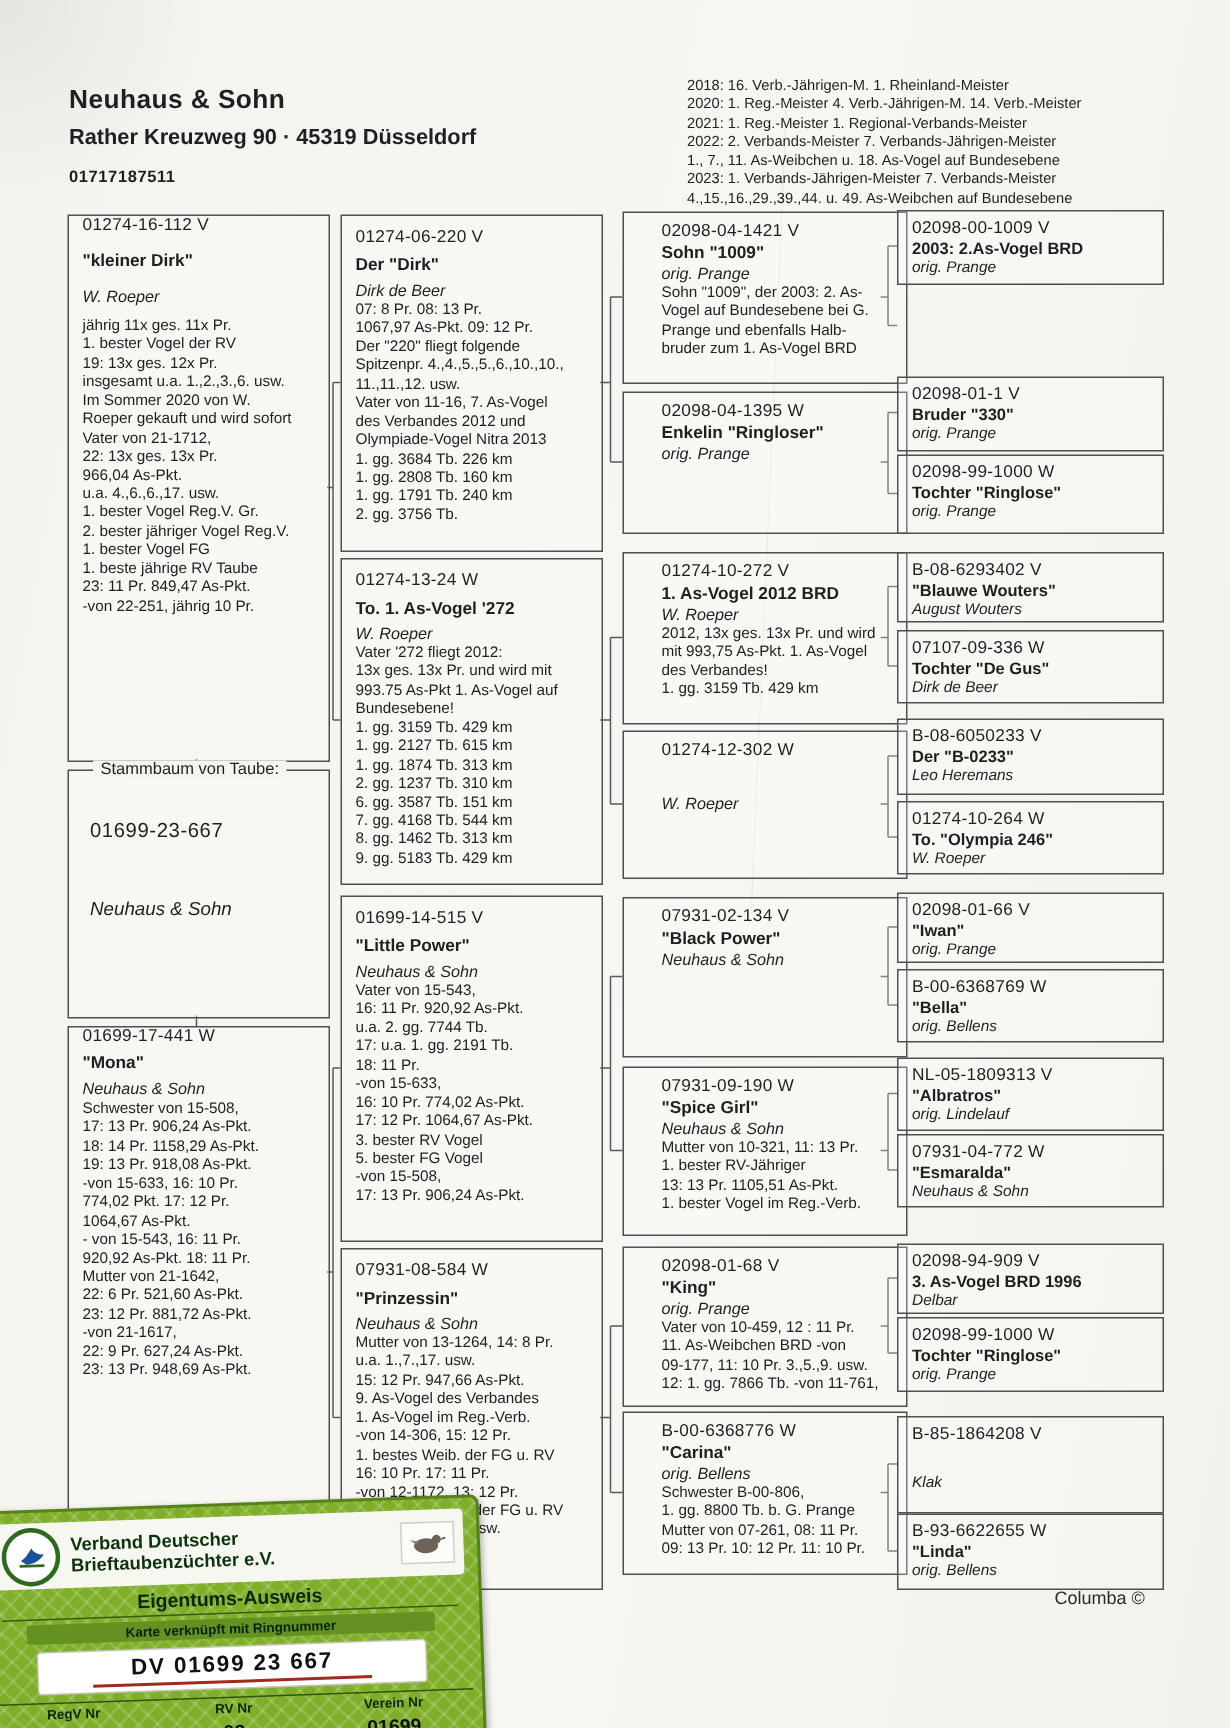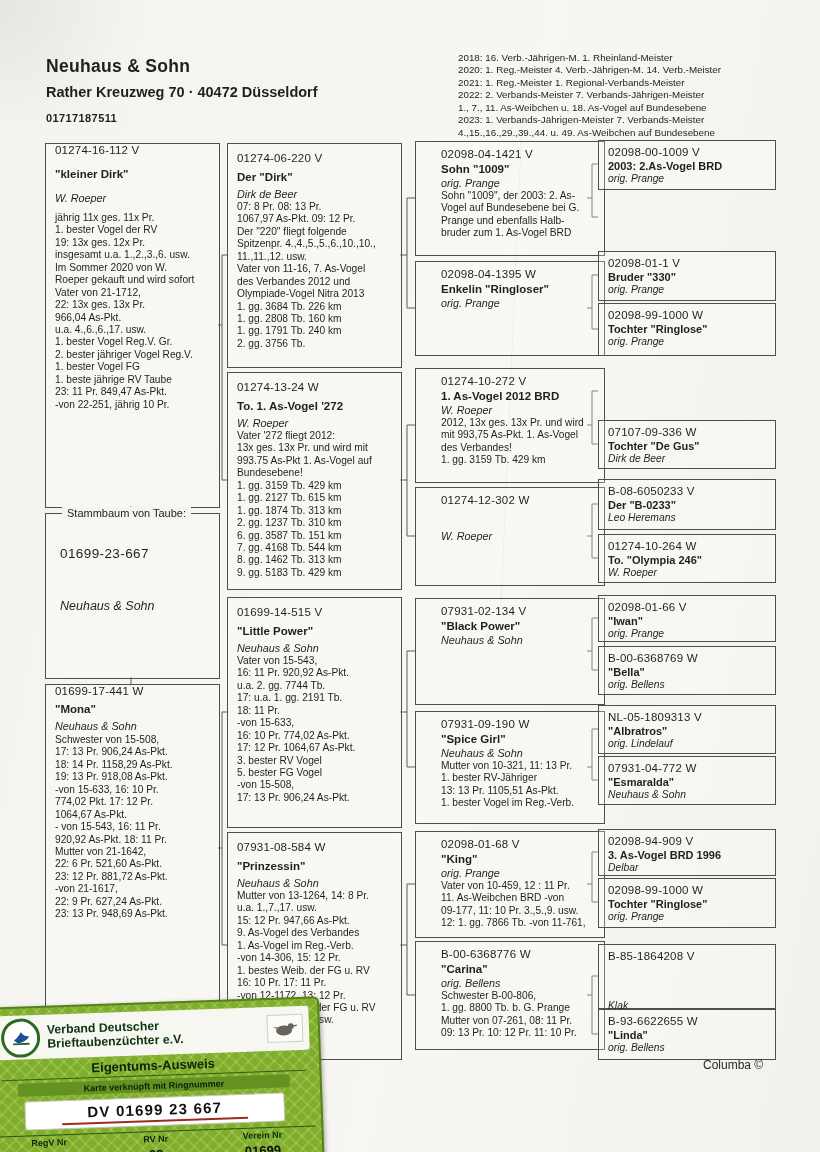--- a/index.html
+++ b/index.html
@@ -72,21 +72,21 @@
   .card-col-h{font-size:9px;font-weight:bold;color:#0a280a;}
   .card-col-v{display:inline-block;font-size:13px;font-weight:bold;color:#0f0f0f;margin-top:3px;padding:0 10px 1px;border-bottom:2px solid #9e2b1e;}
 </style>
 </head>
 <body>
 
 <div class="page">
   <div class="crease"></div>
 
   <div class="h-name">Neuhaus &amp; Sohn</div>
-  <div class="h-addr">Rather Kreuzweg 70  ·  40472 Düsseldorf</div>
+  <div class="h-addr">Rather Kreuzweg 90  ·  45319 Düsseldorf</div>
   <div class="h-phone">01717187511</div>
   <div class="h-achv">2018: 16. Verb.-Jährigen-M. 1. Rheinland-Meister
 2020: 1. Reg.-Meister 4. Verb.-Jährigen-M. 14. Verb.-Meister
 2021: 1. Reg.-Meister 1. Regional-Verbands-Meister
 2022: 2. Verbands-Meister 7. Verbands-Jährigen-Meister
 1., 7., 11. As-Weibchen u. 18. As-Vogel auf Bundesebene
 2023: 1. Verbands-Jährigen-Meister 7. Verbands-Meister
 4.,15.,16.,29.,39.,44. u. 49. As-Weibchen auf Bundesebene</div>
 
   <svg class="connectors" width="820" height="1152">
@@ -293,20 +293,25 @@
   <div class="box c4" style="top:251px;height:48px">
     <div class="ring">02098-01-1 V</div>
     <div class="bname">Bruder "330"</div>
     <div class="breeder">orig. Prange</div>
   </div>
   <div class="box c4" style="top:303px;height:51px">
     <div class="ring">02098-99-1000 W</div>
     <div class="bname">Tochter "Ringlose"</div>
     <div class="breeder">orig. Prange</div>
   </div>
+  <div class="box c4" style="top:368px;height:45px">
+    <div class="ring">B-08-6293402 V</div>
+    <div class="bname">"Blauwe Wouters"</div>
+    <div class="breeder">August Wouters</div>
+  </div>
   <div class="box c4" style="top:420px;height:47px">
     <div class="ring">07107-09-336 W</div>
     <div class="bname">Tochter "De Gus"</div>
     <div class="breeder">Dirk de Beer</div>
   </div>
   <div class="box c4" style="top:479px;height:49px">
     <div class="ring">B-08-6050233 V</div>
     <div class="bname">Der "B-0233"</div>
     <div class="breeder">Leo Heremans</div>
   </div>
@@ -341,21 +346,21 @@
     <div class="breeder">Delbar</div>
   </div>
   <div class="box c4" style="top:878px;height:48px">
     <div class="ring">02098-99-1000 W</div>
     <div class="bname">Tochter "Ringlose"</div>
     <div class="breeder">orig. Prange</div>
   </div>
   <div class="box c4" style="top:944px;height:63px">
     <div class="ring">B-85-1864208 V</div>
     <div class="bname"></div>
-    <div class="breeder" style="margin-top:23px">Klak</div>
+    <div class="breeder" style="margin-top:6px">Klak</div>
   </div>
   <div class="box c4" style="top:1009px;height:49px">
     <div class="ring">B-93-6622655 W</div>
     <div class="bname">"Linda"</div>
     <div class="breeder">orig. Bellens</div>
   </div>
 
   <div class="columba">Columba ©</div>
 
   <div class="card">

